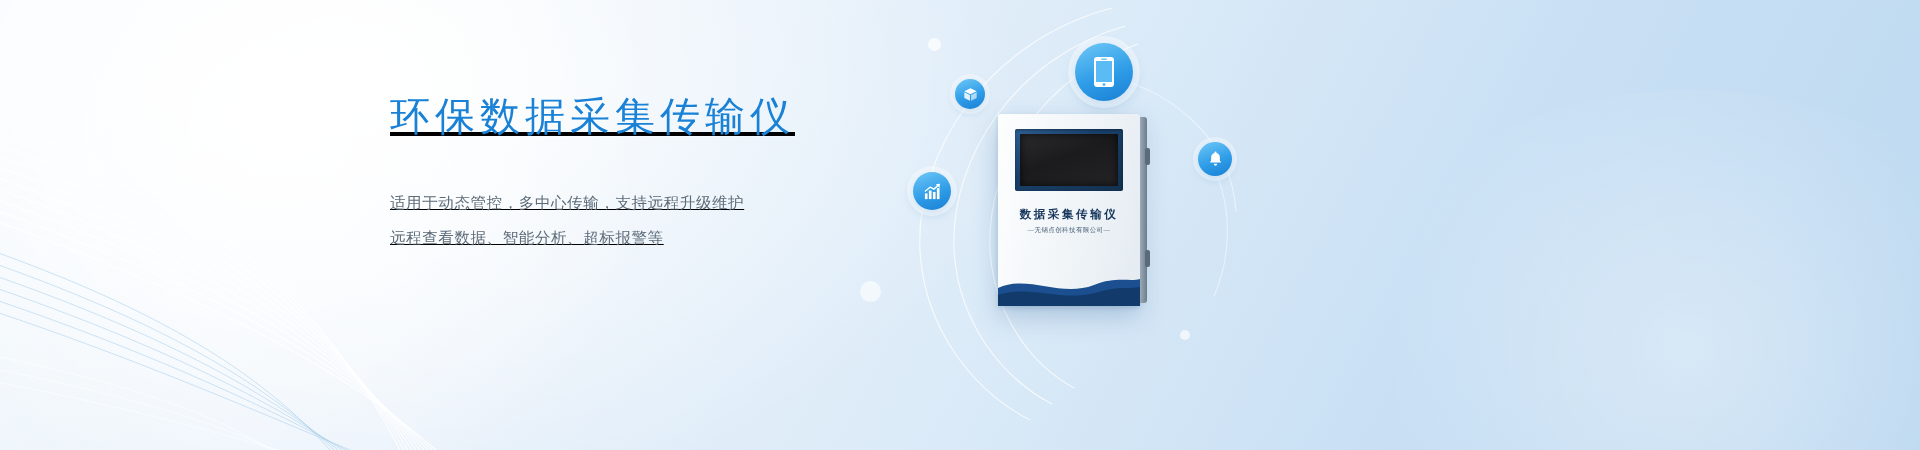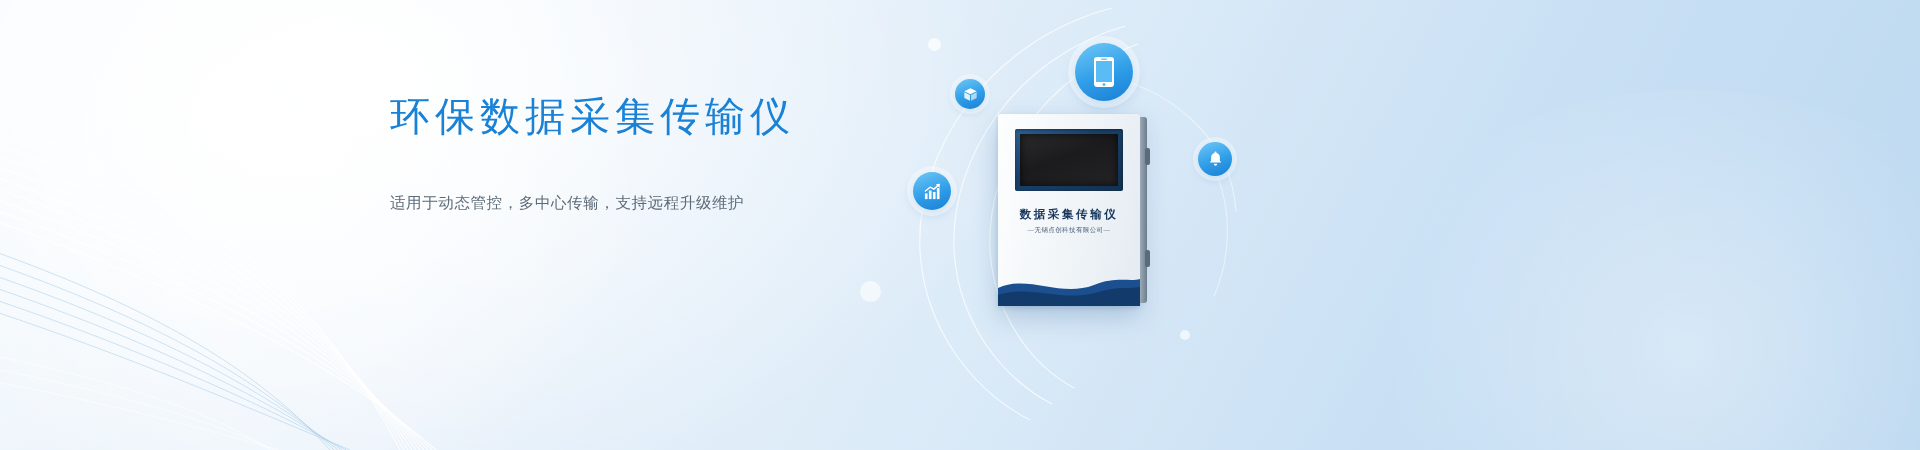--- a/index.html
+++ b/index.html
@@ -28,21 +28,21 @@
   .bloom2{
     position:absolute;right:-120px;bottom:-160px;width:700px;height:520px;border-radius:50%;
     background:radial-gradient(circle at 50% 50%, rgba(255,255,255,.35) 0%, rgba(255,255,255,0) 70%);
     pointer-events:none;
   }
 
   
   .ribbon{position:absolute;left:0;bottom:0;width:760px;height:450px;pointer-events:none;}
 
   
-  .copy{position:absolute;left:390px;top:92px;width:520px;}
+  .copy{position:absolute;left:390px;top:92px;width:520px;text-decoration:underline;}
   .title{
     font-size:40px;letter-spacing:5px;color:#1a82d6;font-weight:400;
     line-height:1.2;white-space:nowrap;
     text-shadow:0 1px 0 rgba(255,255,255,.4);
   }
   .desc{margin-top:52px;}
   .desc p{
     margin:0 0 13px 0;font-size:15.5px;color:#5d6b78;letter-spacing:.6px;
     line-height:1.45;white-space:nowrap;font-weight:400;
   }
@@ -144,20 +144,21 @@
       <path d="M-10 355 C 110 380, 210 410, 270 450"></path>
       <path d="M-10 368 C 112 392, 213 421, 274 450"></path>
       <path d="M-10 381 C 114 404, 216 432, 278 450"></path>
     </g>
   </svg>
 
   <div class="copy">
     <div class="title">环保数据采集传输仪</div>
     <div class="desc">
       <p>适用于动态管控，多中心传输，支持远程升级维护</p>
+      <p>远程查看数据、智能分析、超标报警等</p>
     </div>
   </div>
 
   <div class="scene">
 
     <svg class="arcs" viewBox="0 0 560 450" fill="none">
       <g stroke="#ffffff" stroke-opacity="0.75" stroke-width="1.2" fill="none">
         <path d="M232 8 C 110 40, 35 150, 40 250 C 44 330, 95 392, 150 420"></path>
         <path d="M245 26 C 135 58, 70 158, 74 250 C 78 322, 122 378, 172 404"></path>
         <path d="M258 44 C 162 76, 106 166, 110 250 C 114 314, 150 364, 194 388"></path>

